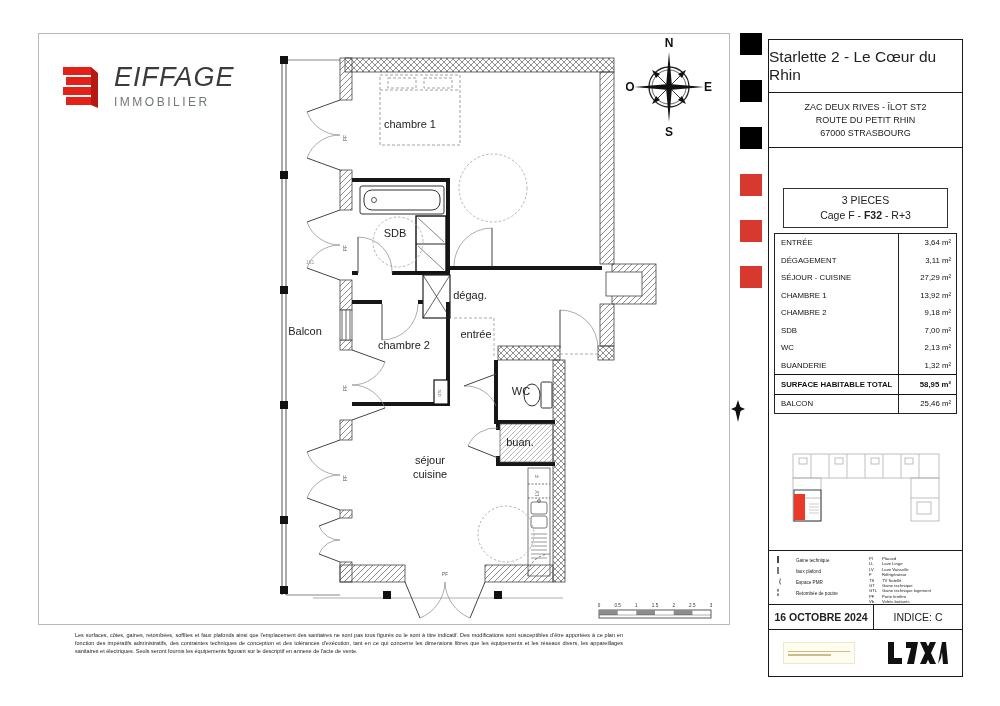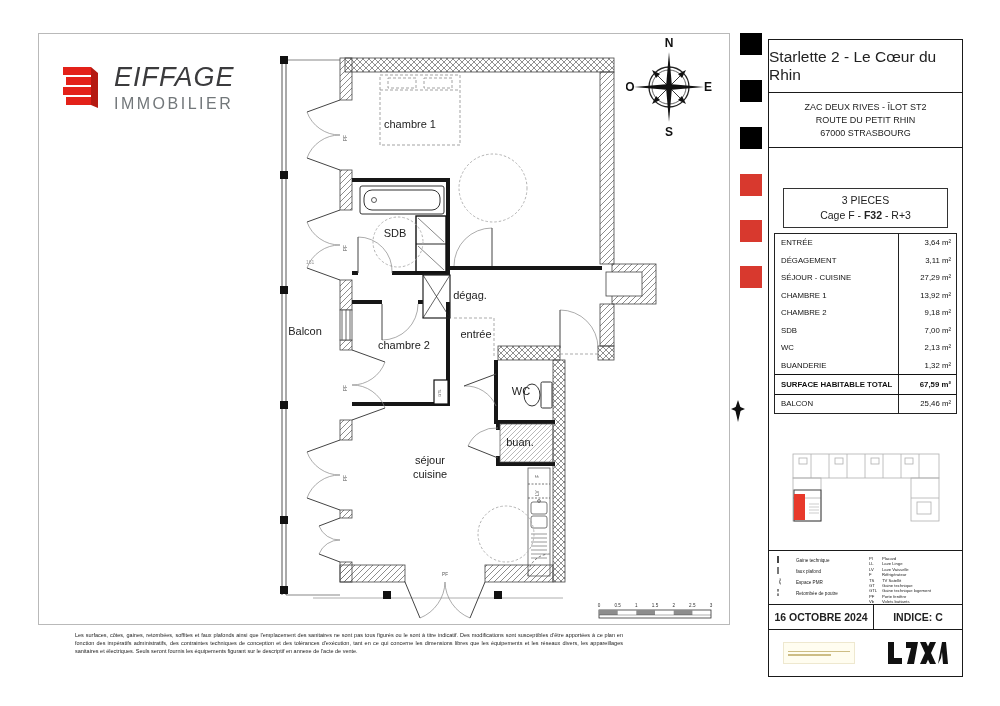--- a/index.html
+++ b/index.html
@@ -3,21 +3,21 @@
 <meta charset="utf-8">
 <style>
   html,body{margin:0;padding:0;background:#e8e8e8;}
   .sheet{position:relative;width:1000px;height:706px;background:#ffffff;overflow:hidden;
          font-family:"Liberation Sans",sans-serif;color:#111;}
   .frame{position:absolute;left:38px;top:33px;width:690px;height:590px;border:1px solid #b9b9b9;}
   
   .brand{position:absolute;left:60px;top:62px;display:flex;align-items:flex-start;}
   .brand-texts{margin-left:10px;}
   .brand-name{font-size:27px;font-weight:normal;font-style:italic;color:#3b3b3d;letter-spacing:1px;line-height:30px;}
-  .brand-sub{font-size:16px;color:#72777a;letter-spacing:2.5px;margin-top:3px;}
+  .brand-sub{font-size:12px;color:#72777a;letter-spacing:2.5px;margin-top:3px;}
   
   .mark{position:absolute;left:740px;width:22px;height:22px;}
   .mark.black{background:#000;}
   .mark.red{background:#d8392e;}
   
   .panel{position:absolute;left:768px;top:30px;width:195px;height:638px;border:1.2px solid #1a1a1a;
          display:flex;flex-direction:column;box-sizing:border-box;background:#fff;margin-top:9px;}
   .tb-title{height:52px;border-bottom:1px solid #1a1a1a;display:flex;align-items:center;justify-content:center;
             font-size:15.5px;color:#222;}
   .tb-address{height:54px;border-bottom:1px solid #1a1a1a;display:flex;flex-direction:column;align-items:center;
@@ -40,21 +40,21 @@
   .ic-hatch{border:0.8px solid #777;width:12px;height:5px;
             background:repeating-linear-gradient(45deg,#fff 0 2px,#999 2px 2.6px);}
   .ic-circle{border:0.9px dashed #888;border-radius:50%;width:7px;height:7px;margin-left:2px;}
   .ic-dash{border:0.9px dashed #888;width:11px;height:5px;}
   .lg-right{flex:1;padding-top:1px;}
   .ab-row{display:flex;font-size:4.2px;line-height:5.4px;color:#222;}
   .ab-k{width:13px;flex:0 0 13px;}
   .tb-daterow{height:24px;border-top:1px solid #1a1a1a;border-bottom:1px solid #1a1a1a;display:flex;}
   .tb-date{flex:1;border-right:1px solid #1a1a1a;display:flex;align-items:center;justify-content:center;
            font-size:10.5px;font-weight:600;color:#222;}
-  .tb-indice{width:88px;display:flex;align-items:center;justify-content:center;font-size:10.5px;font-weight:700;color:#222;}
+  .tb-indice{width:88px;display:flex;align-items:center;justify-content:center;font-size:10.5px;font-weight:400;color:#222;}
   .tb-logos{height:46px;display:flex;align-items:center;justify-content:space-between;padding:0 14px 0 14px;}
   .stamp{width:72px;height:22px;background:#fffdf0;border:0.5px solid #eee8cf;display:flex;flex-direction:column;
          justify-content:center;gap:2px;padding:0 4px;box-sizing:border-box;}
   .stamp i{display:block;height:1.5px;background:#cdbd85;}
   
   .disclaimer{position:absolute;left:75px;top:631px;width:548px;font-size:5.5px;line-height:8px;color:#222;
               text-align:justify;}
   
   .plan-svg{position:absolute;left:258px;top:38px;}
   .compass-svg{position:absolute;left:626px;top:36px;}
@@ -382,21 +382,21 @@
       <div class="tr">
           <span class="lab">WC</span>
           <span class="val">2,13 m²</span>
         </div>
       <div class="tr">
           <span class="lab">BUANDERIE</span>
           <span class="val">1,32 m²</span>
         </div>
       <div class="tr total">
           <span class="lab">SURFACE HABITABLE TOTAL</span>
-          <span class="val">67,59 m²</span>
+          <span class="val">58,95 m²</span>
         </div>
       <div class="tr">
           <span class="lab">BALCON</span>
           <span class="val">25,46 m²</span>
         </div>
     </div>
 
     <div class="tb-keyplan">
       <svg width="170" height="95" viewBox="0 0 170 95" style="position:absolute;left:12px;top:32px">
         <g fill="none" stroke="#b0b0b0" stroke-width="0.8">

